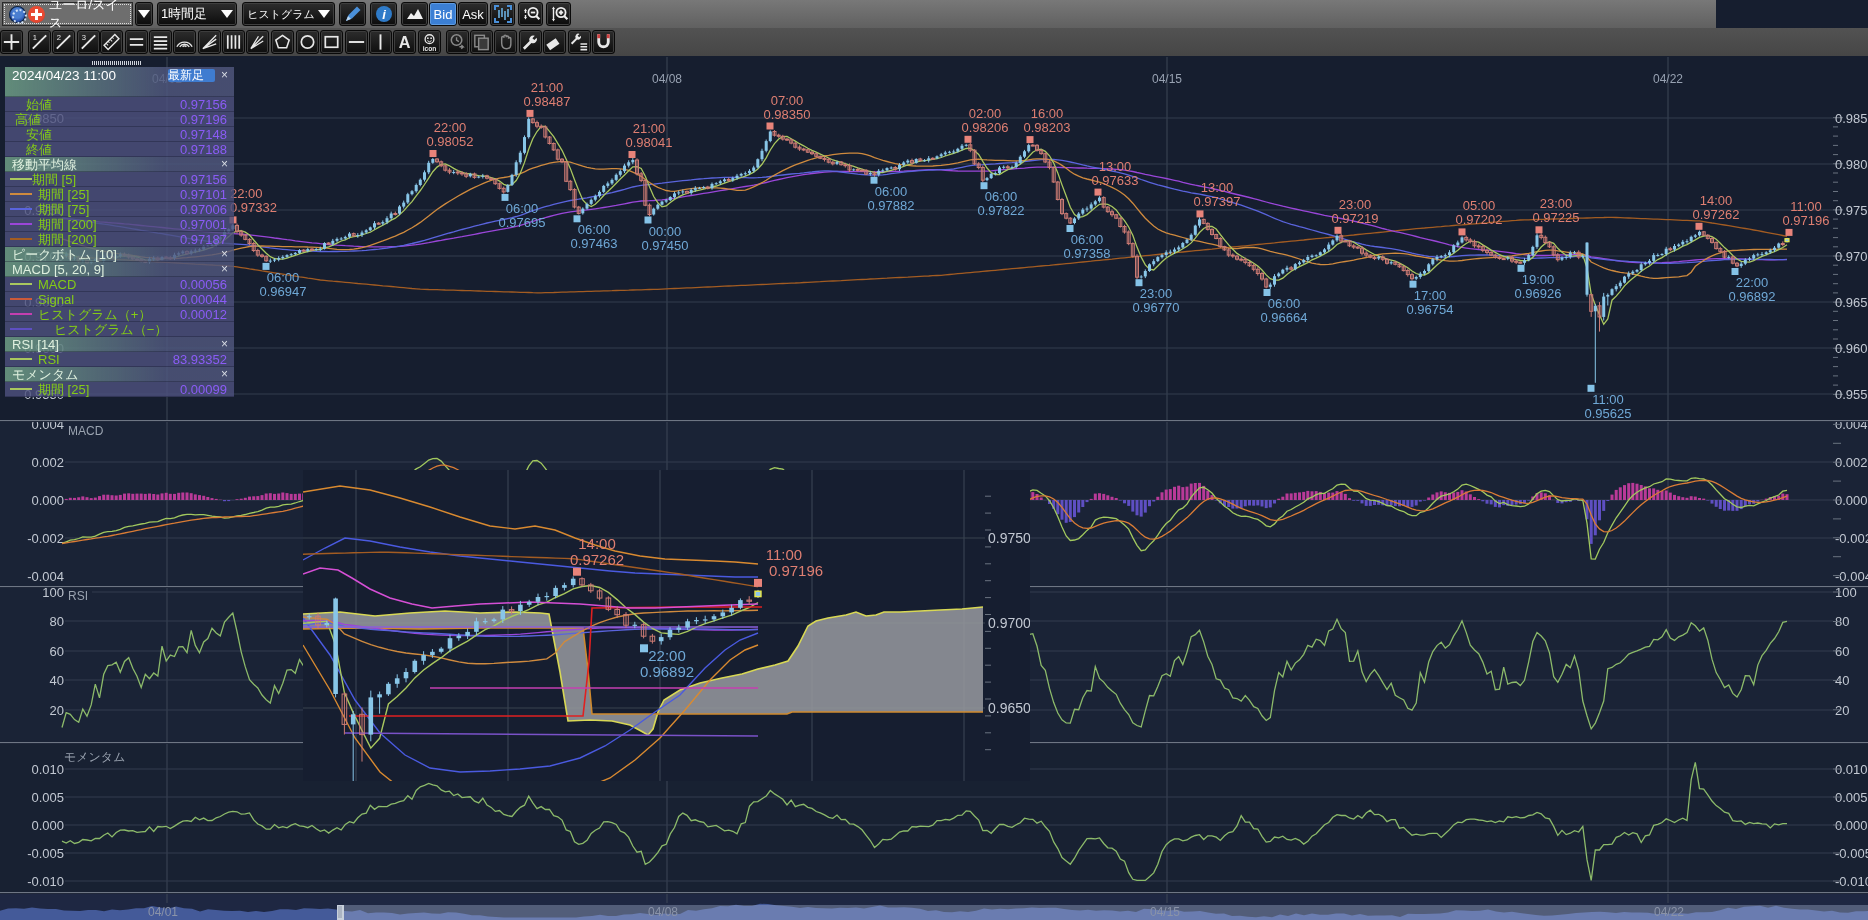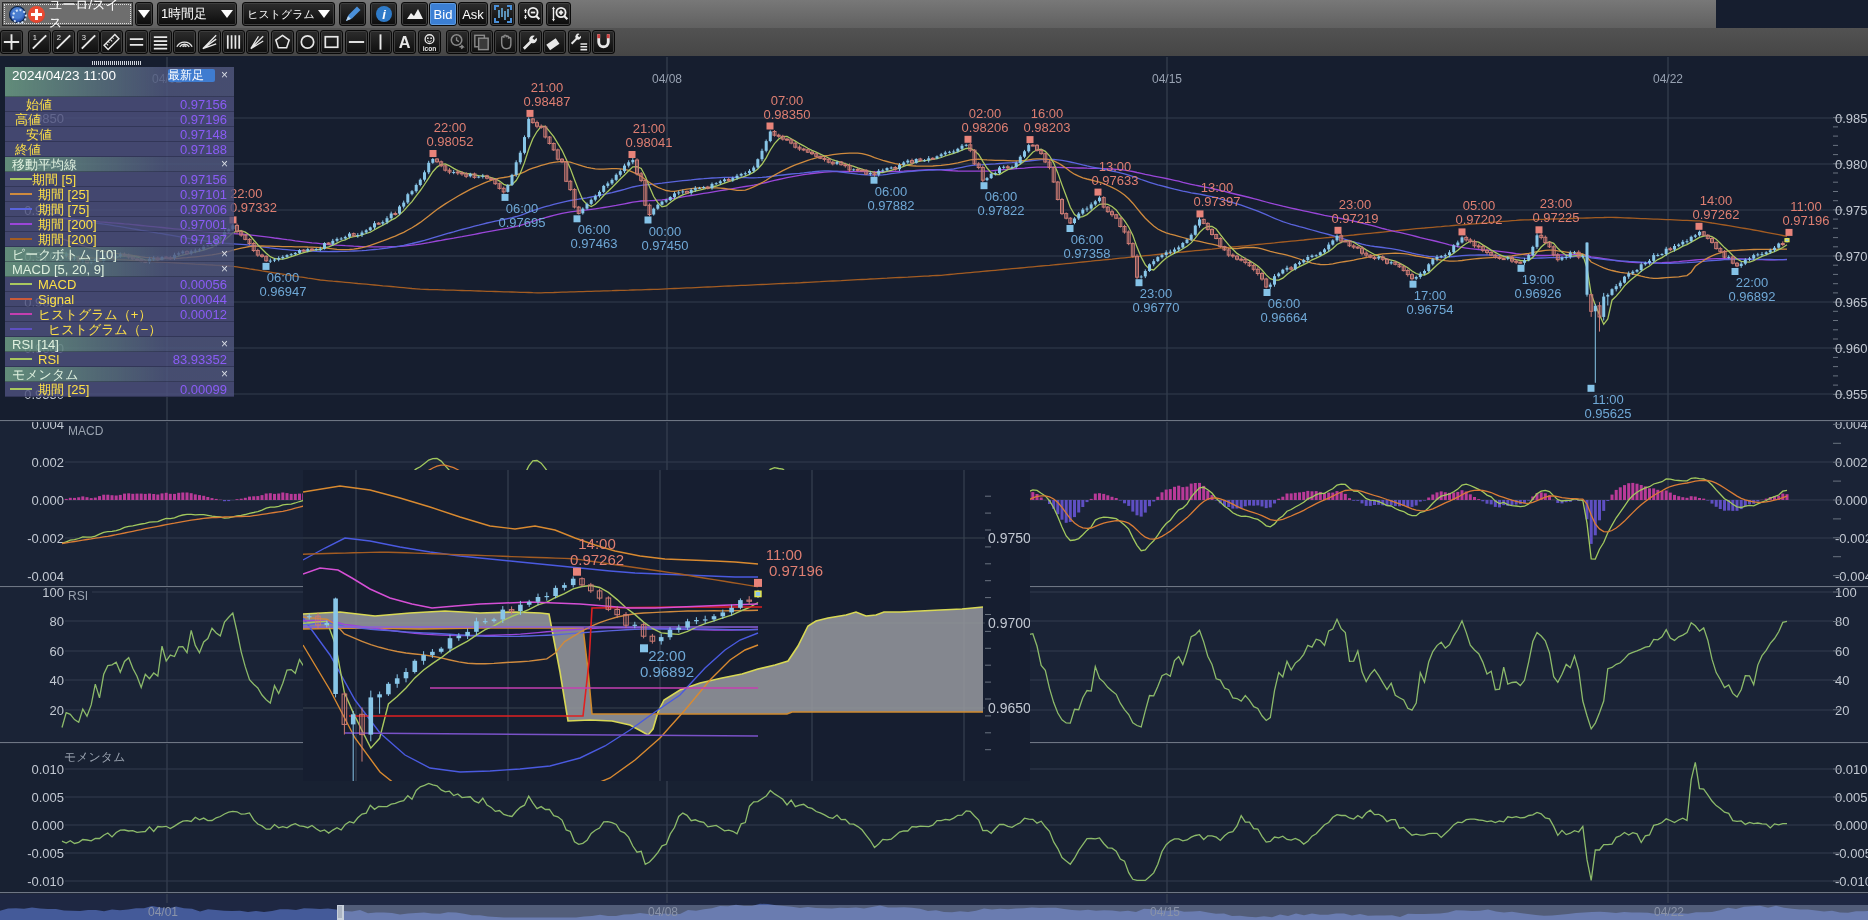--- a/index.html
+++ b/index.html
@@ -15,21 +15,21 @@
 .flag{width:17px;height:17px;border-radius:50%;display:inline-block;margin-left:2px}
 .f-eu{background:radial-gradient(circle at 50% 42%,#4a7ed0 0 38%,#1a3f9e 70%);box-shadow:inset 0 0 0 1px #123;position:relative}
 .f-eu::after{content:"";position:absolute;left:3px;top:3px;width:11px;height:11px;border-radius:50%;border:2px dotted #cfe0f5}
 .f-ch{background:radial-gradient(circle at 45% 40%,#e84a33 0 60%,#b52a18 100%);position:relative}
 .f-ch::after{content:"";position:absolute;left:7px;top:3px;width:3px;height:11px;background:#fff}
 .f-ch::before{content:"";position:absolute;left:3px;top:7px;width:11px;height:3px;background:#fff}
 .t2{position:absolute;top:2px;width:23px;height:24px;background:linear-gradient(#2c2c2c,#0e0e0e);border:1px solid #090909;border-radius:3px;box-shadow:inset 0 0 0 1px #3d3d3d;display:flex;align-items:center;justify-content:center}
 #grip{position:absolute;left:92px;top:61px;width:50px;height:4px;background:repeating-linear-gradient(90deg,#cfd4dc 0 1px,transparent 1px 2px)}
 #info{position:absolute;left:5px;top:67px;width:229px;background:rgba(77,81,126,0.82);color:#fff;font-size:13px}
 .ir{position:relative;height:15px;line-height:15px;border-bottom:1px solid rgba(20,24,44,0.35)}
-.ir .il{color:#fde047}
+.ir .il{color:#84cc16}
 .ir .iv{position:absolute;right:7px;color:#8b5cf6}
 .sw{display:inline-block;width:22px;height:2px;vertical-align:middle;margin-left:5px;margin-bottom:3px}
 .ih{position:relative;height:15px;line-height:15px;padding-left:7px;background:linear-gradient(90deg,rgba(122,196,130,0.55),rgba(122,196,130,0.05) 70%);color:#dff0df;border-bottom:1px solid rgba(20,24,44,0.35)}
 .ih.top{height:30px;line-height:17px;color:#fff;font-size:13.5px}
 .ix{position:absolute;right:6px;top:0;color:#d8dce4;font-size:12px}
 .saishin{position:absolute;left:163px;top:2px;width:47px;height:13px;line-height:13px;background:#3f7cd0;color:#fff;text-align:left;font-size:12px;border-radius:2px}
 </style></head>
 <body>
 <div id="root">
 <svg width="1868" height="920" style="position:absolute;left:0;top:0">
@@ -1464,30 +1464,30 @@
         </svg>
       </div>
     </div>
 
 <div id="grip"></div>
 <div id="info">
  <div class="ih top">2024/04/23 11:00<span class="saishin">最新足</span><span class="ix">×</span></div>
  <div class="ir"><span class="il" style="margin-left:21px">始値</span><span class="iv">0.97156</span></div>
  <div class="ir"><span class="il" style="margin-left:10px">高値</span><span class="iv">0.97196</span></div>
  <div class="ir"><span class="il" style="margin-left:21px">安値</span><span class="iv">0.97148</span></div>
- <div class="ir"><span class="il" style="margin-left:10px">終値</span><span class="iv">0.97188</span></div>
+ <div class="ir"><span class="il" style="margin-left:21px">終値</span><span class="iv">0.97188</span></div>
  <div class="ih">移動平均線<span class="ix">×</span></div>
  <div class="ir"><span class="sw" style="background:#a9c75f"></span><span class="il" style="">期間 [5]</span><span class="iv">0.97156</span></div>
  <div class="ir"><span class="sw" style="background:#cf8a3e"></span><span class="il" style="margin-left:6px">期間 [25]</span><span class="iv">0.97101</span></div>
  <div class="ir"><span class="sw" style="background:#5a64dd"></span><span class="il" style="margin-left:6px">期間 [75]</span><span class="iv">0.97006</span></div>
  <div class="ir"><span class="sw" style="background:#9a46d9"></span><span class="il" style="margin-left:6px">期間 [200]</span><span class="iv">0.97001</span></div>
  <div class="ir"><span class="sw" style="background:#a35c22"></span><span class="il" style="margin-left:6px">期間 [200]</span><span class="iv">0.97187</span></div>
  <div class="ih">ピークボトム [10]<span class="ix">×</span></div>
  <div class="ih">MACD [5, 20, 9]<span class="ix">×</span></div>
  <div class="ir"><span class="sw" style="background:#a9c75f"></span><span class="il" style="margin-left:6px">MACD</span><span class="iv">0.00056</span></div>
  <div class="ir"><span class="sw" style="background:#cc5a3a"></span><span class="il" style="margin-left:6px">Signal</span><span class="iv">0.00044</span></div>
  <div class="ir"><span class="sw" style="background:#c43fb0"></span><span class="il" style="margin-left:6px">ヒストグラム（+）</span><span class="iv">0.00012</span></div>
- <div class="ir"><span class="sw" style="background:#5e4fc2"></span><span class="il" style="margin-left:16px">ヒストグラム（−）</span><span class="iv"></span></div>
+ <div class="ir"><span class="sw" style="background:#5e4fc2"></span><span class="il" style="margin-left:22px">ヒストグラム（−）</span><span class="iv"></span></div>
  <div class="ih">RSI [14]<span class="ix">×</span></div>
  <div class="ir"><span class="sw" style="background:#a9c75f"></span><span class="il" style="margin-left:6px">RSI</span><span class="iv">83.93352</span></div>
  <div class="ih">モメンタム<span class="ix">×</span></div>
  <div class="ir"><span class="sw" style="background:#a9c75f"></span><span class="il" style="margin-left:6px">期間 [25]</span><span class="iv">0.00099</span></div>
 </div>
 </div>
 </body></html>

